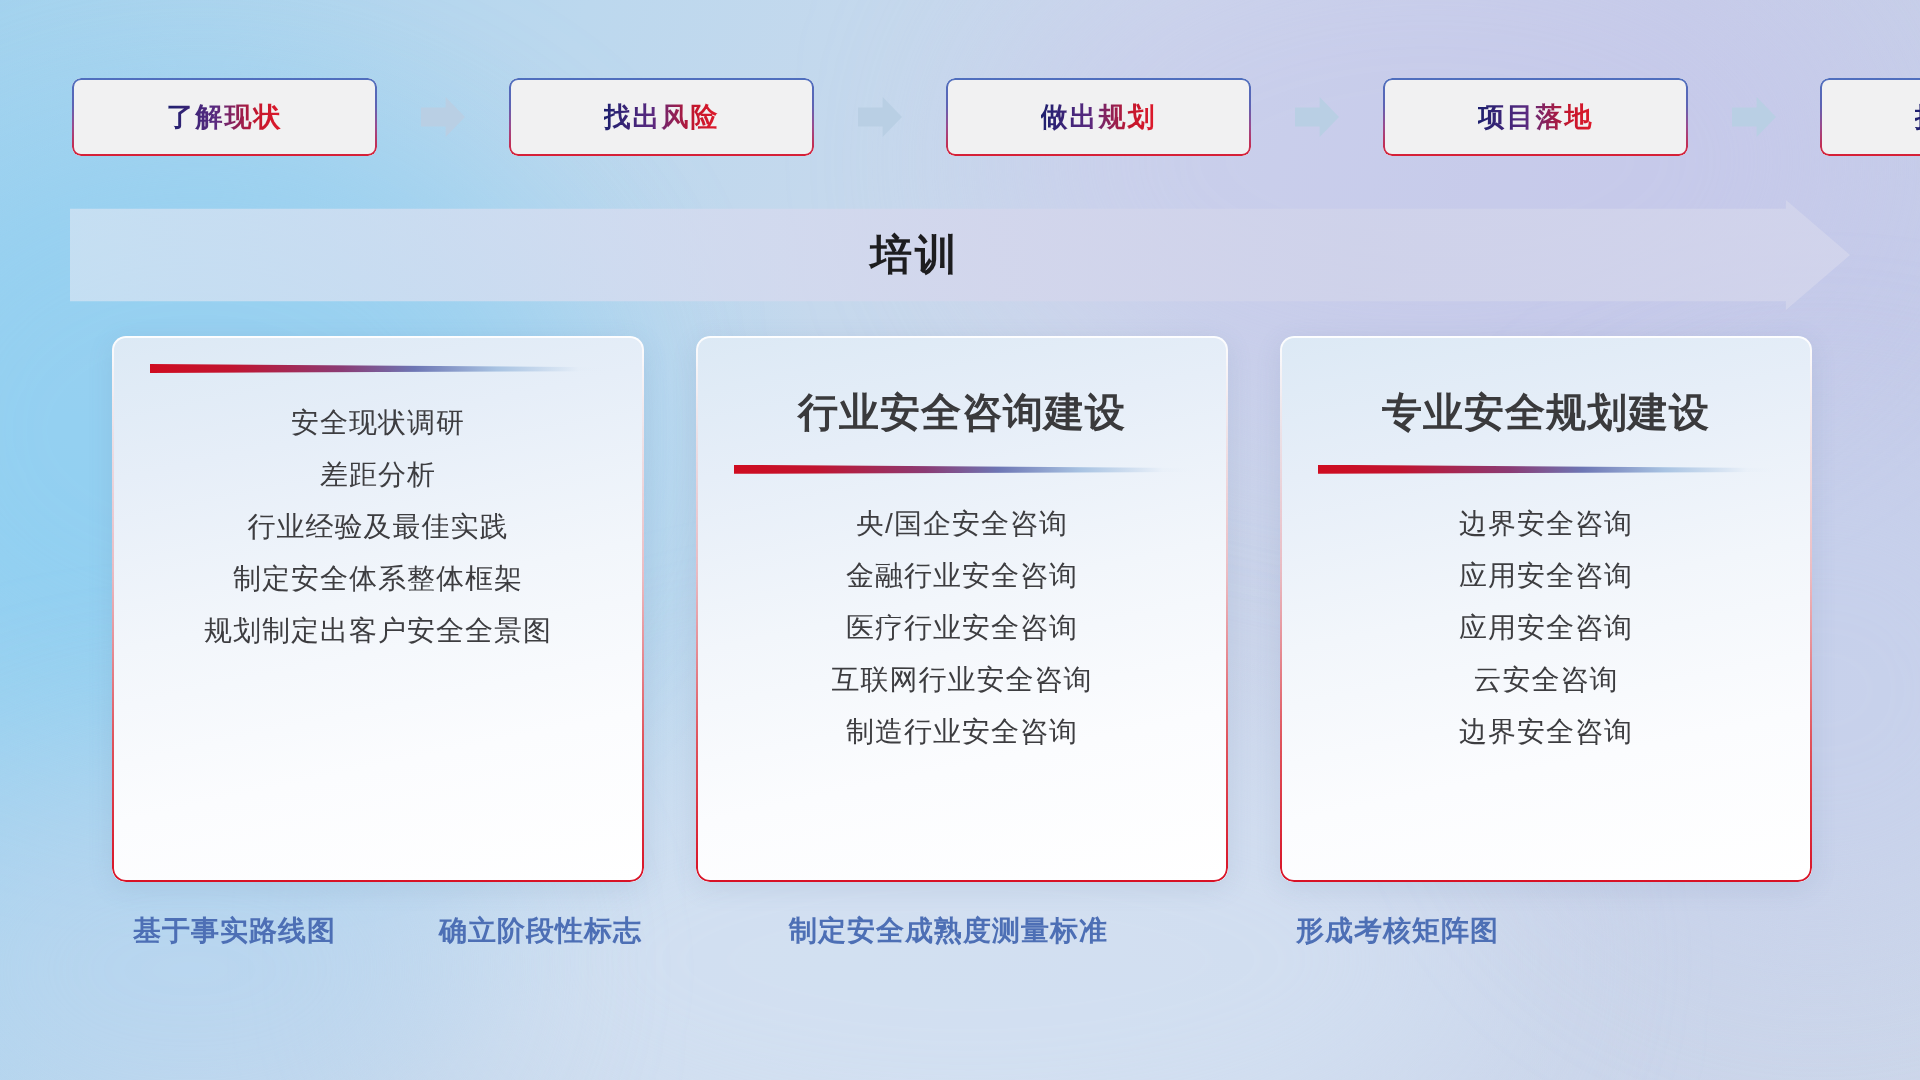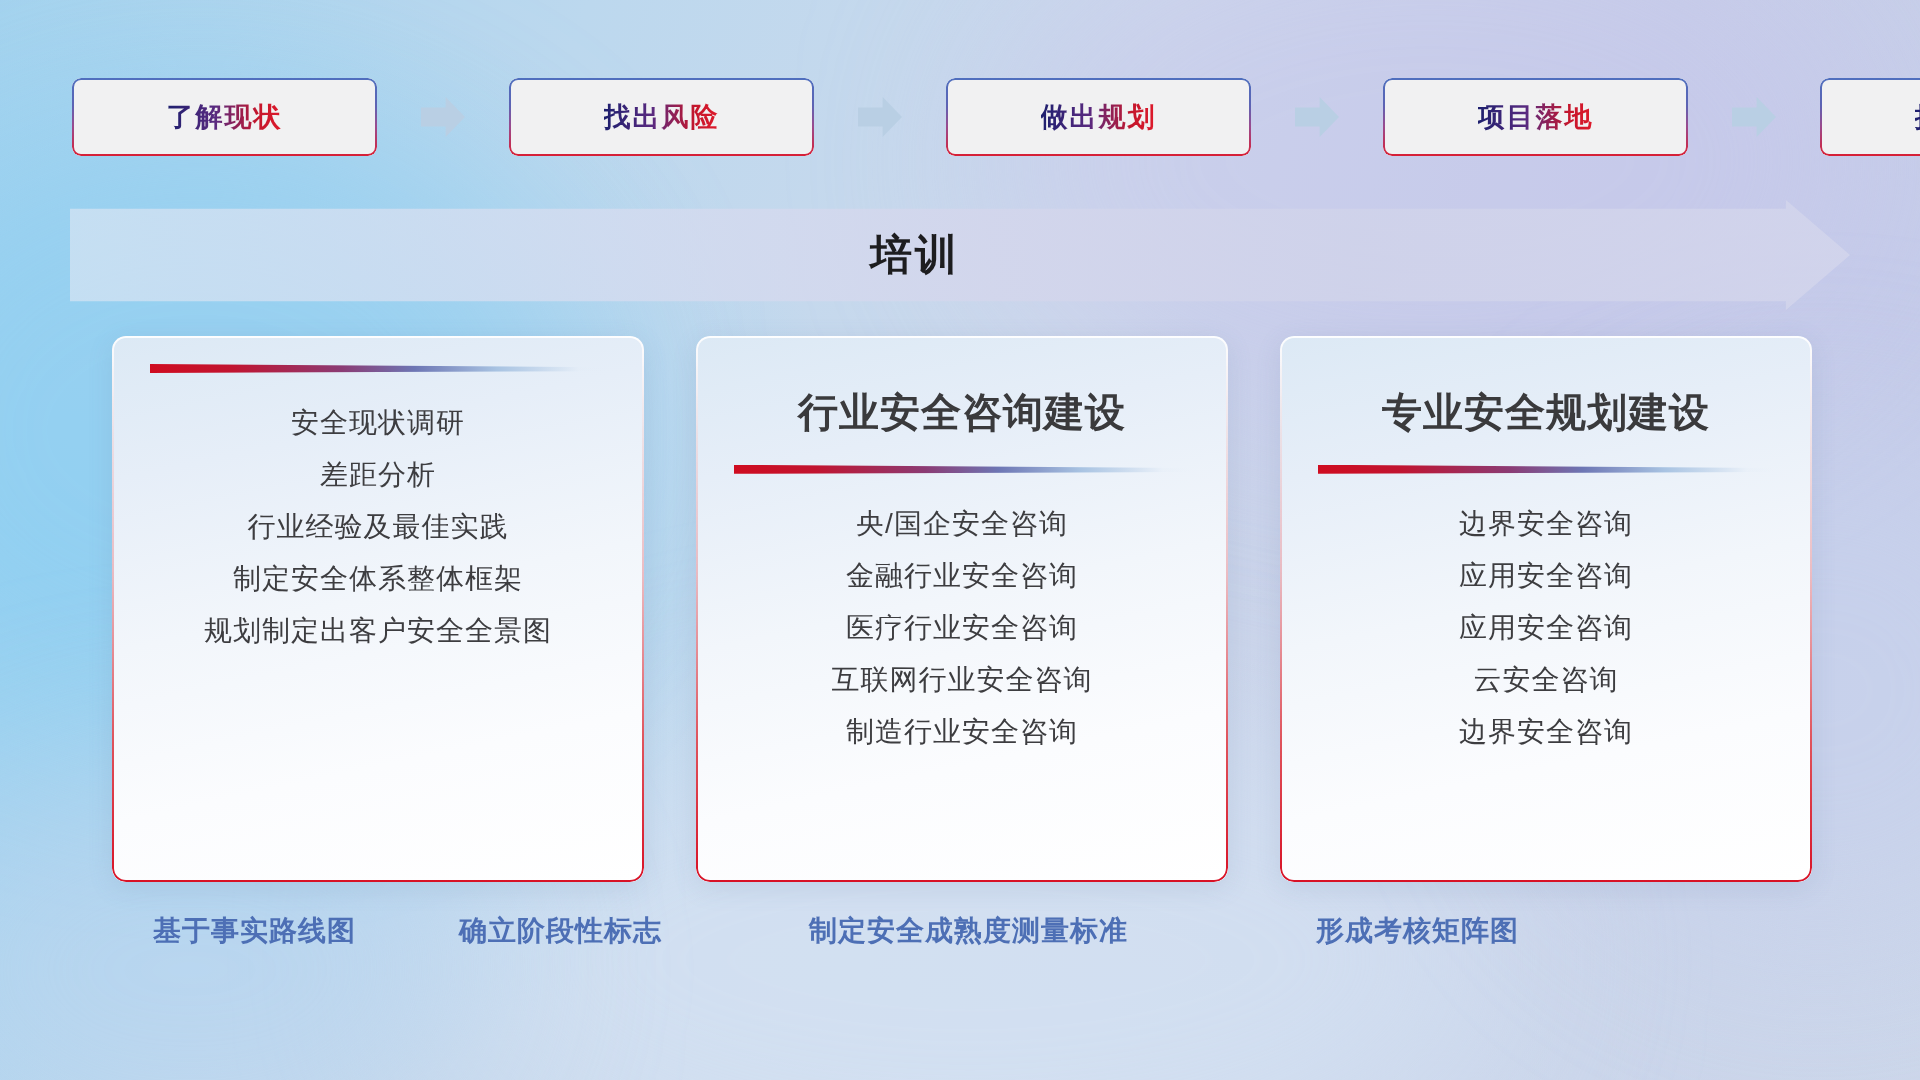--- a/index.html
+++ b/index.html
@@ -230,21 +230,20 @@
     white-space: nowrap;
   }
 
   
   #captions {
     position: absolute;
     left: 0;
     top: 912px;
     width: 1642px;
     height: 52px;
-    margin-left: 20px;
   }
   .caption {
     position: absolute;
     top: 0;
     font-size: 28px;
     font-weight: 700;
     color: #4d6fb5;
     letter-spacing: 1px;
     white-space: nowrap;
   }

